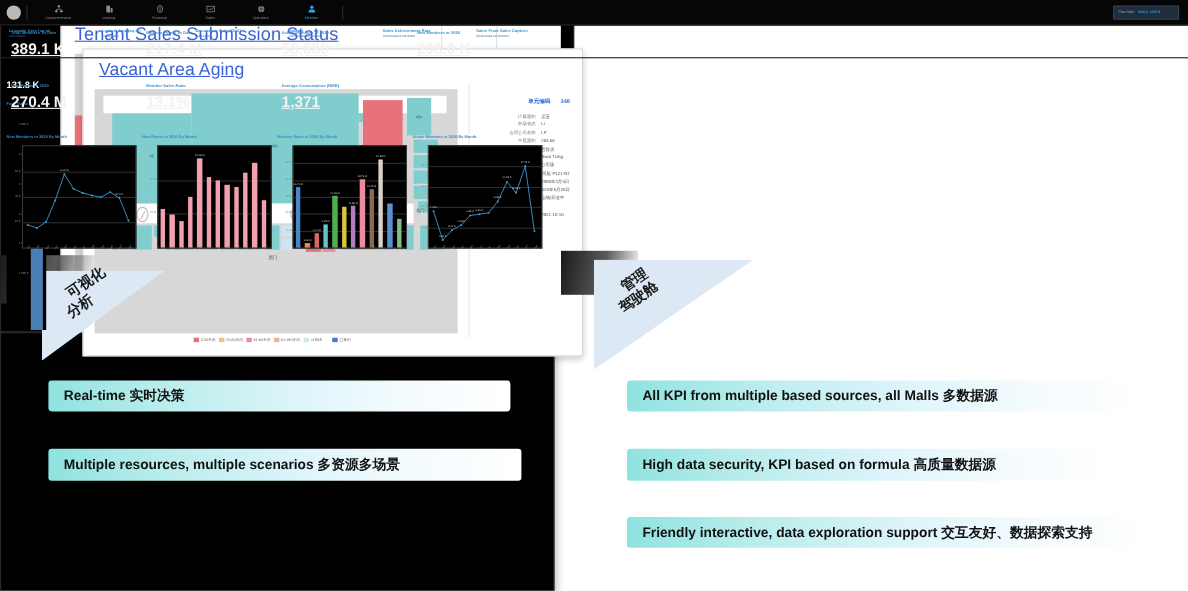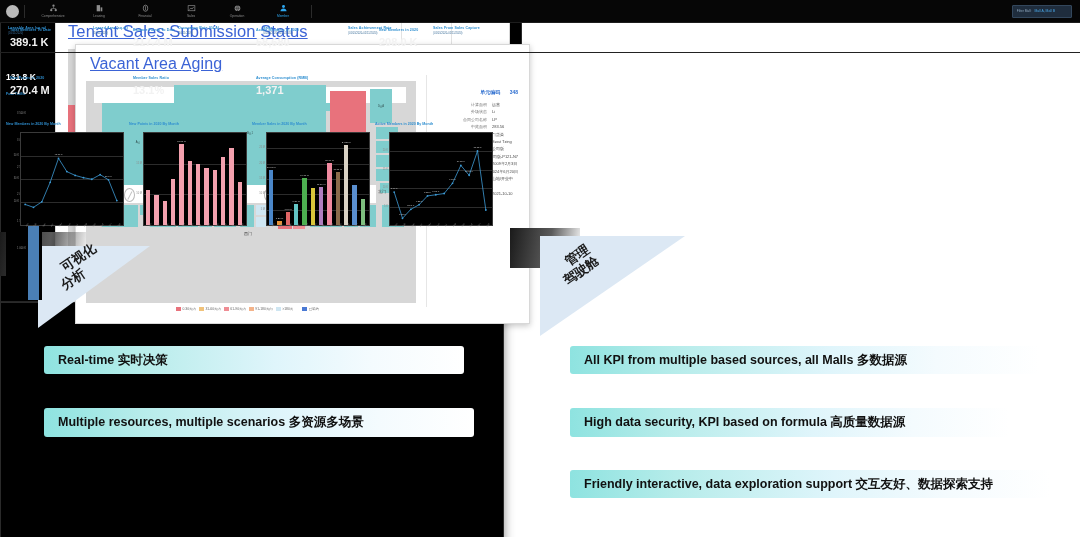--- a/index.html
+++ b/index.html
@@ -62,21 +62,21 @@
   .nav-item .lbl{font-size:3.3px;white-space:nowrap;}
   .nav-item.active{color:#2ea7ef;}
   .nav-spacer{flex:1;}
   .filter-box{display:flex;align-items:center;height:11px;background:#1f2d3d;border:1px solid #33475c;border-radius:1px;margin-right:8px;padding:0 2px;gap:3px;}
   .filter-box .fv{font-size:3.4px;color:#4aa8e8;white-space:nowrap;padding-right:14px;}
 
   .kpi-grid{position:absolute;display:grid;}
   .kpi-cell{padding-left:4px;}
   .kpi-label{font-size:3.6px;color:#2f8fd0;font-weight:bold;white-space:nowrap;letter-spacing:.1px;}
   .kpi-sub{font-size:2.7px;color:#3b6e99;white-space:nowrap;margin-top:2px;}
-  .kpi-value{font-size:11px;color:#f2f2f2;font-weight:bold;margin-top:4px;white-space:nowrap;}
+  .kpi-value{font-size:14px;color:#f2f2f2;font-weight:bold;margin-top:4px;white-space:nowrap;text-decoration:underline;}
 
   .chart-title{font-size:3.6px;color:#2f8fd0;font-weight:bold;white-space:nowrap;}
   .chart-box{position:absolute;border:1px solid #3a3a3a;background:#000;}
   .gridline{position:absolute;left:0;right:0;height:1px;background:#2c2c2c;}
   .axis-tick{position:absolute;font-size:2.6px;color:#8c8c8c;white-space:nowrap;text-align:right;}
   .bar{position:absolute;bottom:0;}
   .dlabel{position:absolute;font-size:2.4px;color:#d8d8d8;white-space:nowrap;transform:translateX(-50%);}
   .xlabel{position:absolute;font-size:2.3px;color:#8c8c8c;white-space:nowrap;transform-origin:left top;transform:rotate(-58deg);}
   .ft-value{position:absolute;font-size:8.5px;color:#fff;font-weight:bold;}
 

